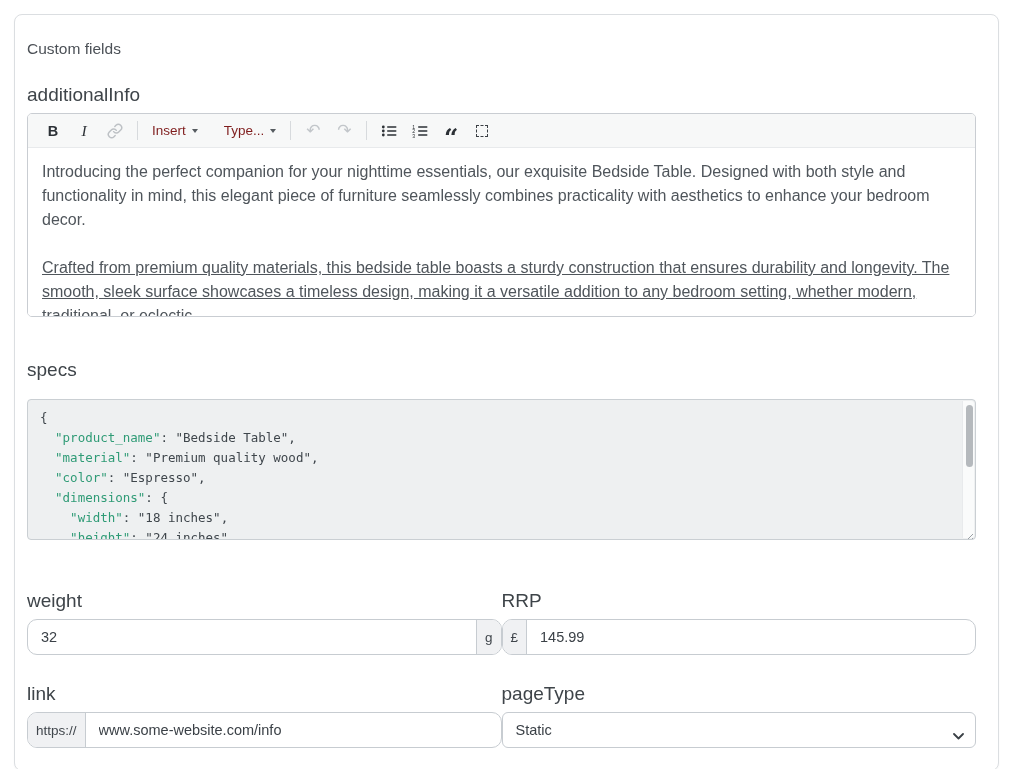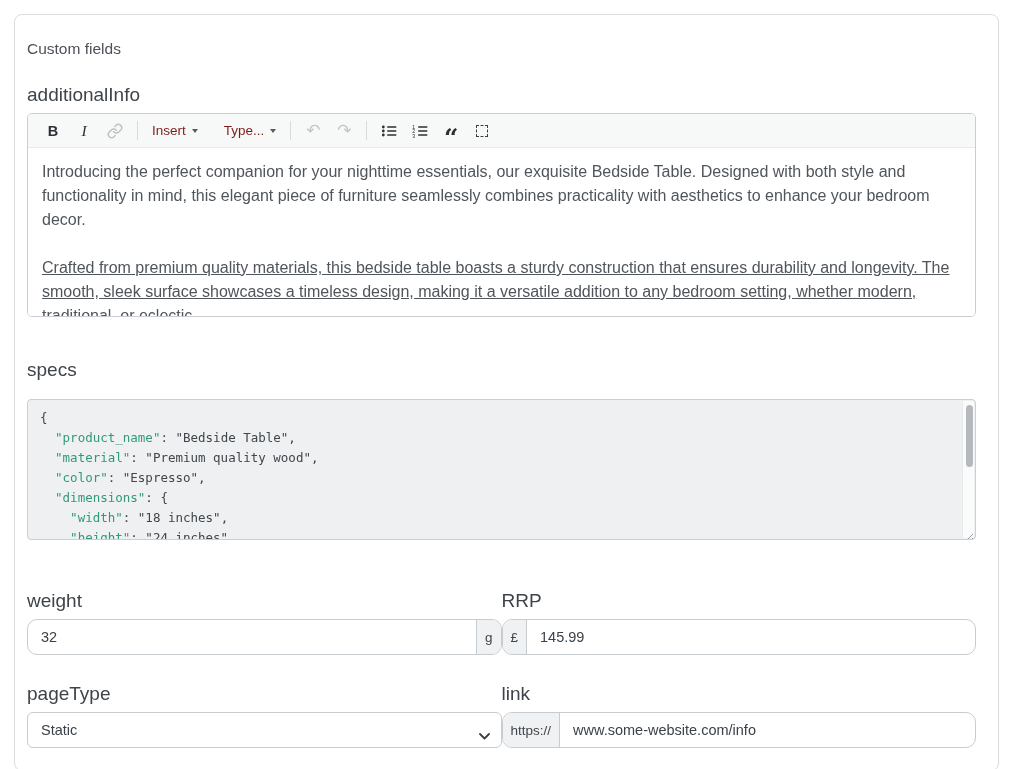--- a/index.html
+++ b/index.html
@@ -199,33 +199,33 @@
       <div class="field-label">RRP</div>
       <div class="input-group">
         <span class="addon addon-left">£</span>
         <input type="text" value="145.99" style="">
       </div>
     </div>
   </div>
 
   <div class="row">
     <div>
+      <div class="field-label">link</div>
+      <div class="input-group">
+        <span class="addon addon-left">https://</span>
+        <input type="text" value="www.some-website.com/info" style="">
+      </div>
+    </div>
+    <div>
       <div class="field-label">pageType</div>
       <div class="select-wrap">
         <select>
           <option>Static</option>
         </select>
         <span class="select-chevron">
           <svg width="11" height="7" viewBox="0 0 11 7" fill="none">
               <polyline points="1,1 5.5,5.5 10,1" stroke="#3a4046" stroke-width="1.8" stroke-linecap="round" stroke-linejoin="round"></polyline>
             </svg>
         </span>
       </div>
     </div>
-    <div>
-      <div class="field-label">link</div>
-      <div class="input-group">
-        <span class="addon addon-left">https://</span>
-        <input type="text" value="www.some-website.com/info" style="">
-      </div>
-    </div>
   </div>
 </div>
 
 </body></html>

